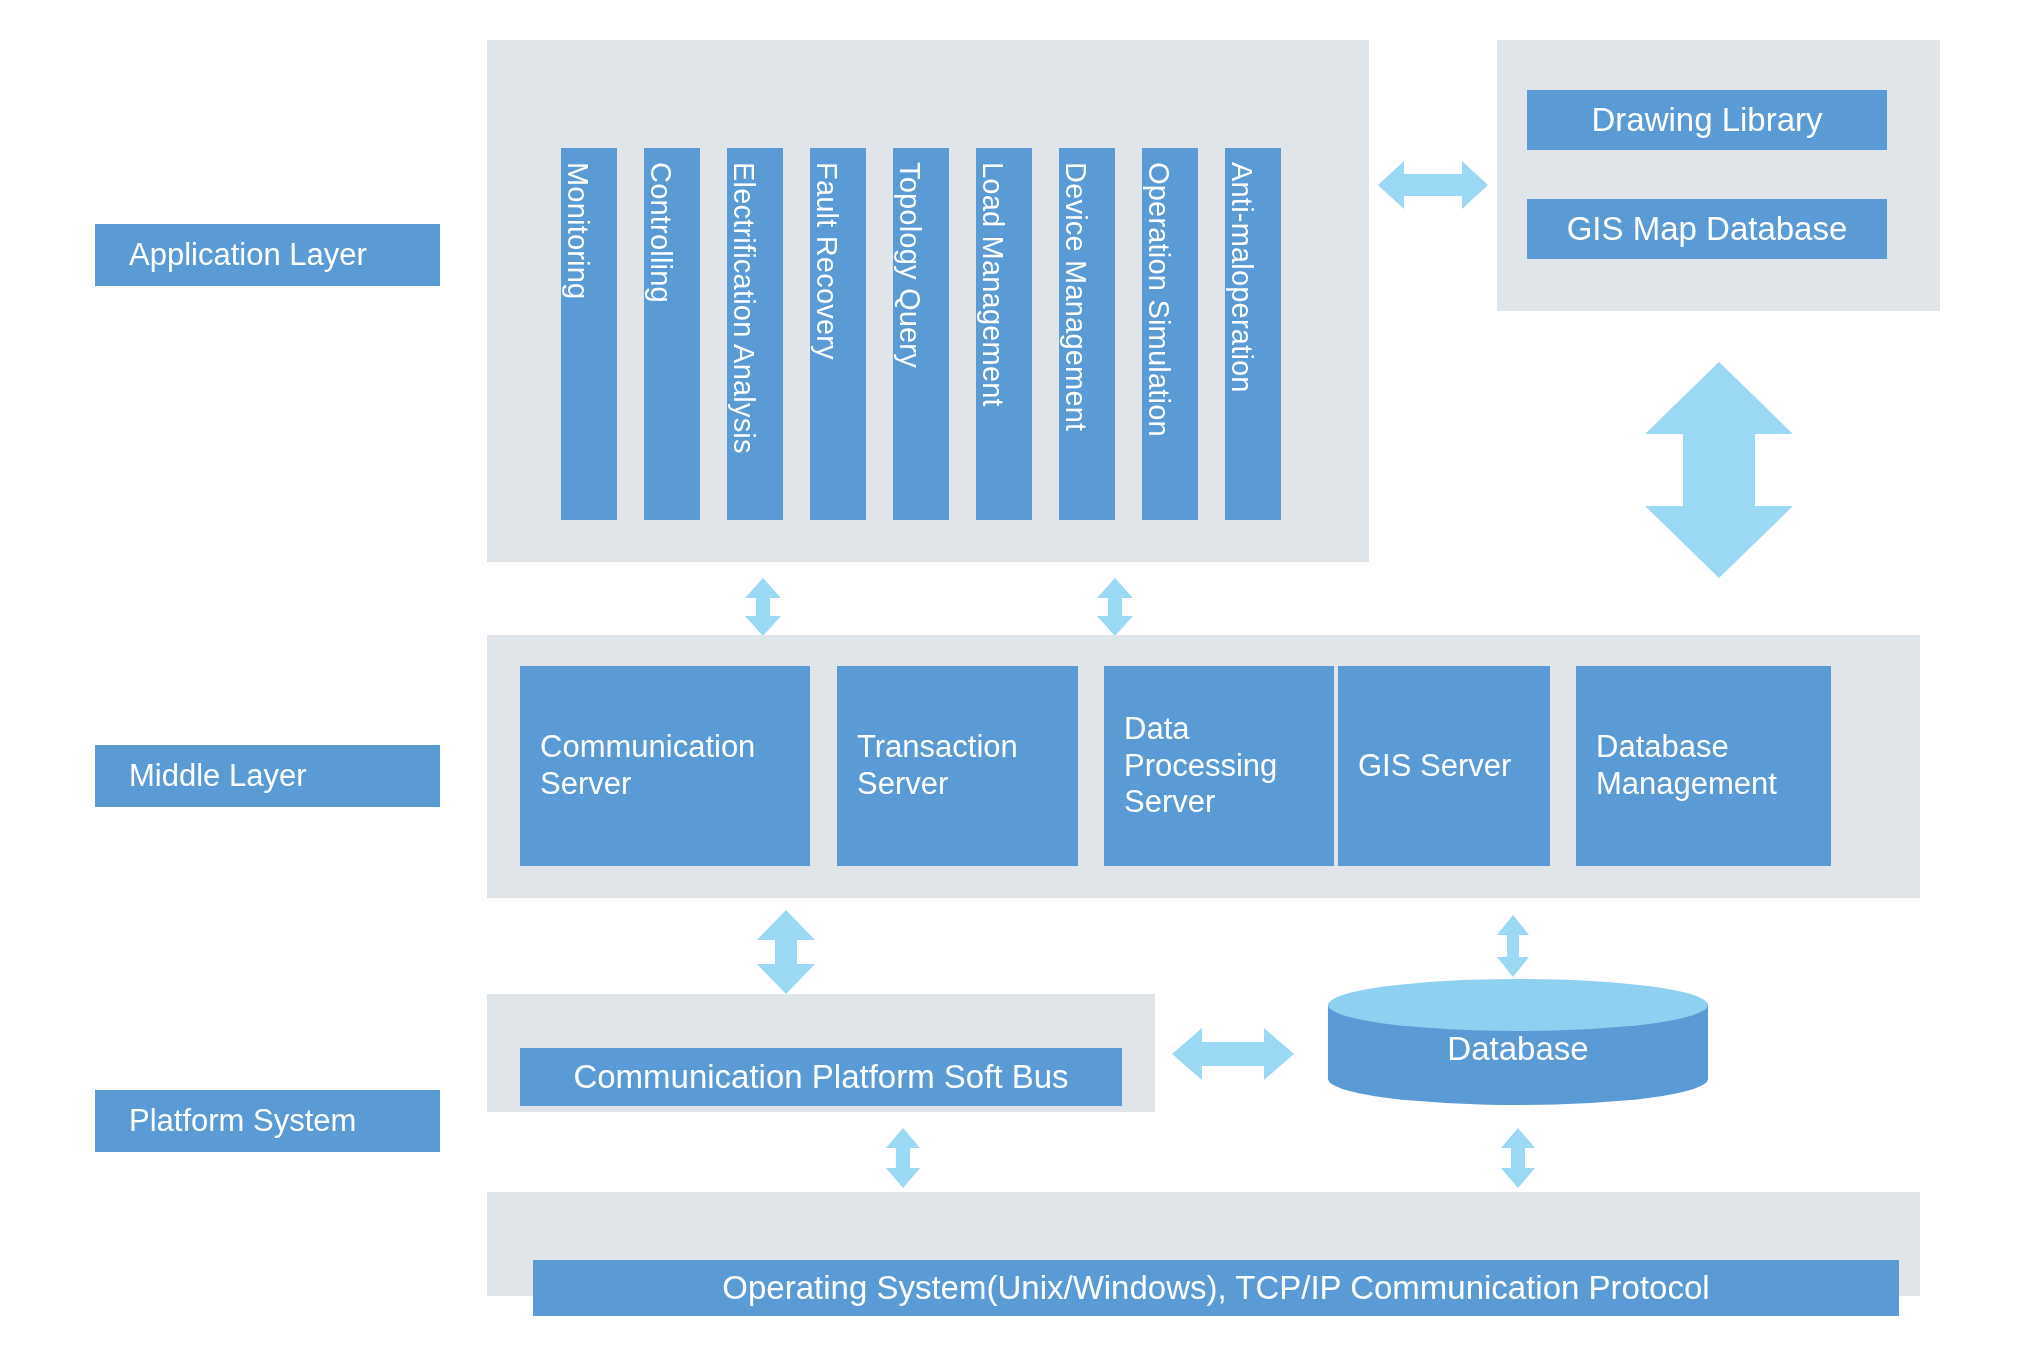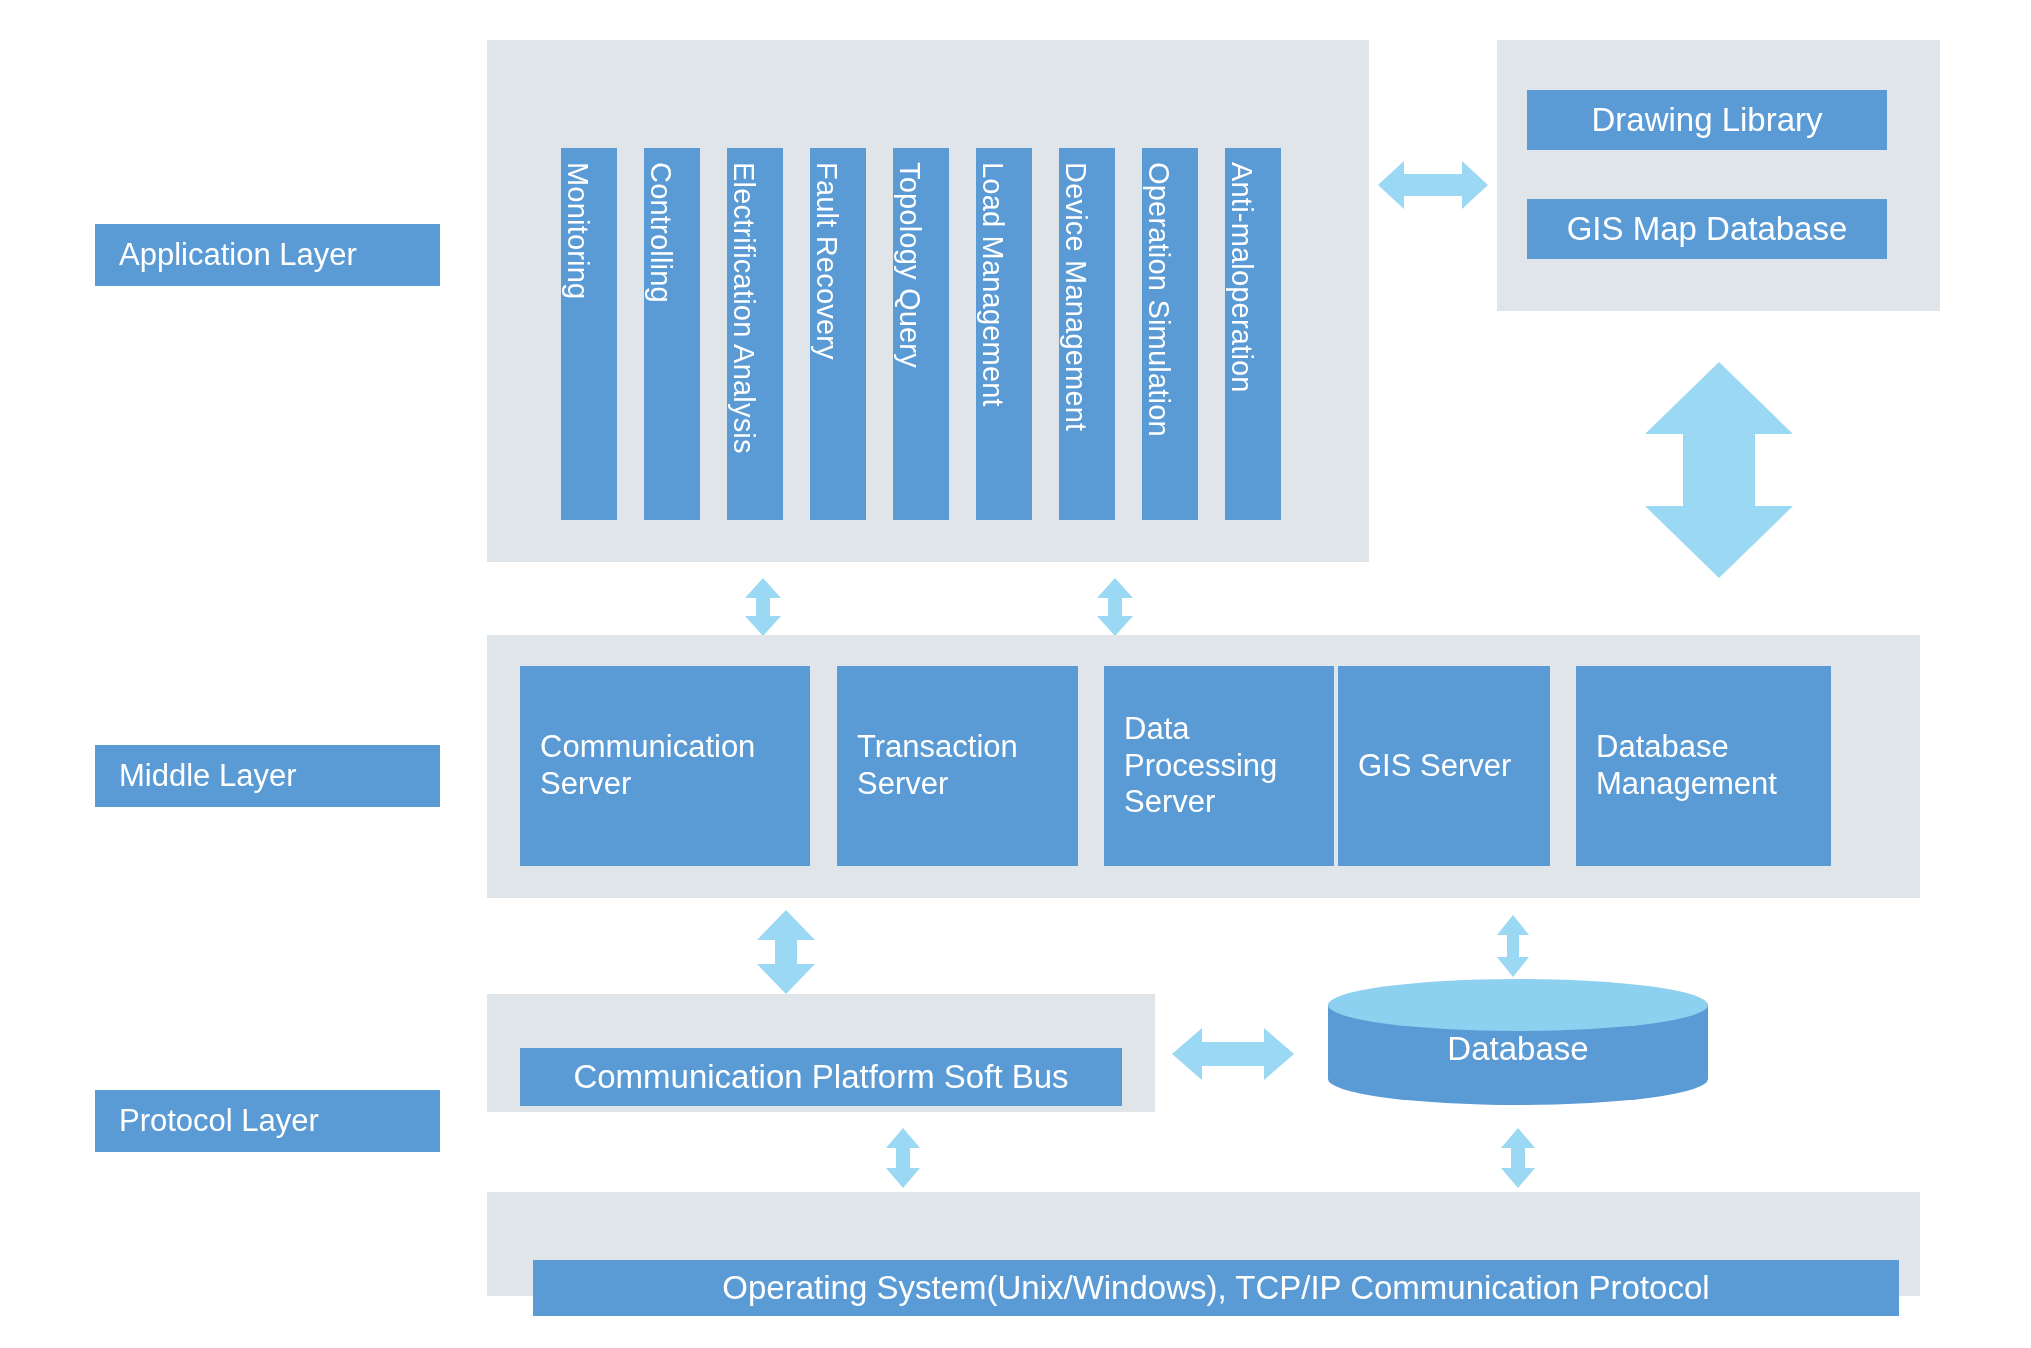--- a/index.html
+++ b/index.html
@@ -45,21 +45,21 @@
   
   .layer-tag {
     position: absolute;
     left: 95px;
     width: 345px;
     height: 62px;
     background: #5b9bd5;
     color: #ffffff;
     display: flex;
     align-items: center;
-    padding-left: 24px;
+    padding-left: 34px;
     box-sizing: border-box;
     font-size: 31px;
   }
 
   
   .vbar {
     position: absolute;
     top: 148px;
     width: 56px;
     height: 372px;
@@ -123,21 +123,21 @@
 
 <div id="canvas">
 
   <div class="layer-tag" style="top:224px;">
     <span>Application Layer</span>
   </div>
   <div class="layer-tag" style="top:745px;">
     <span>Middle Layer</span>
   </div>
   <div class="layer-tag" style="top:1090px;">
-    <span>Protocol Layer</span>
+    <span>Platform System</span>
   </div>
 
   <div class="panel" style="left:487px; top:40px; width:882px; height:522px;">
   </div>
 
 
   <div class="vbar" style="left:561px;">
     <span>Monitoring</span>
   </div>
   <div class="vbar" style="left:644px;">

